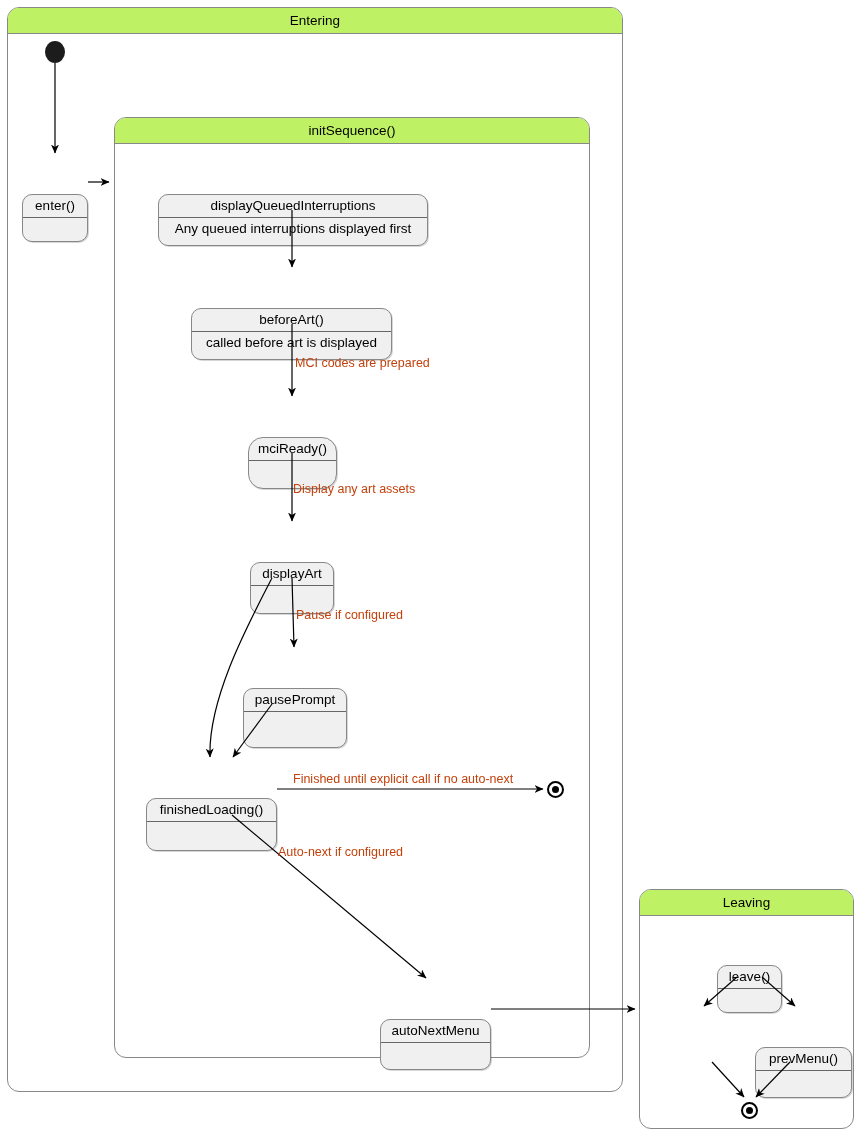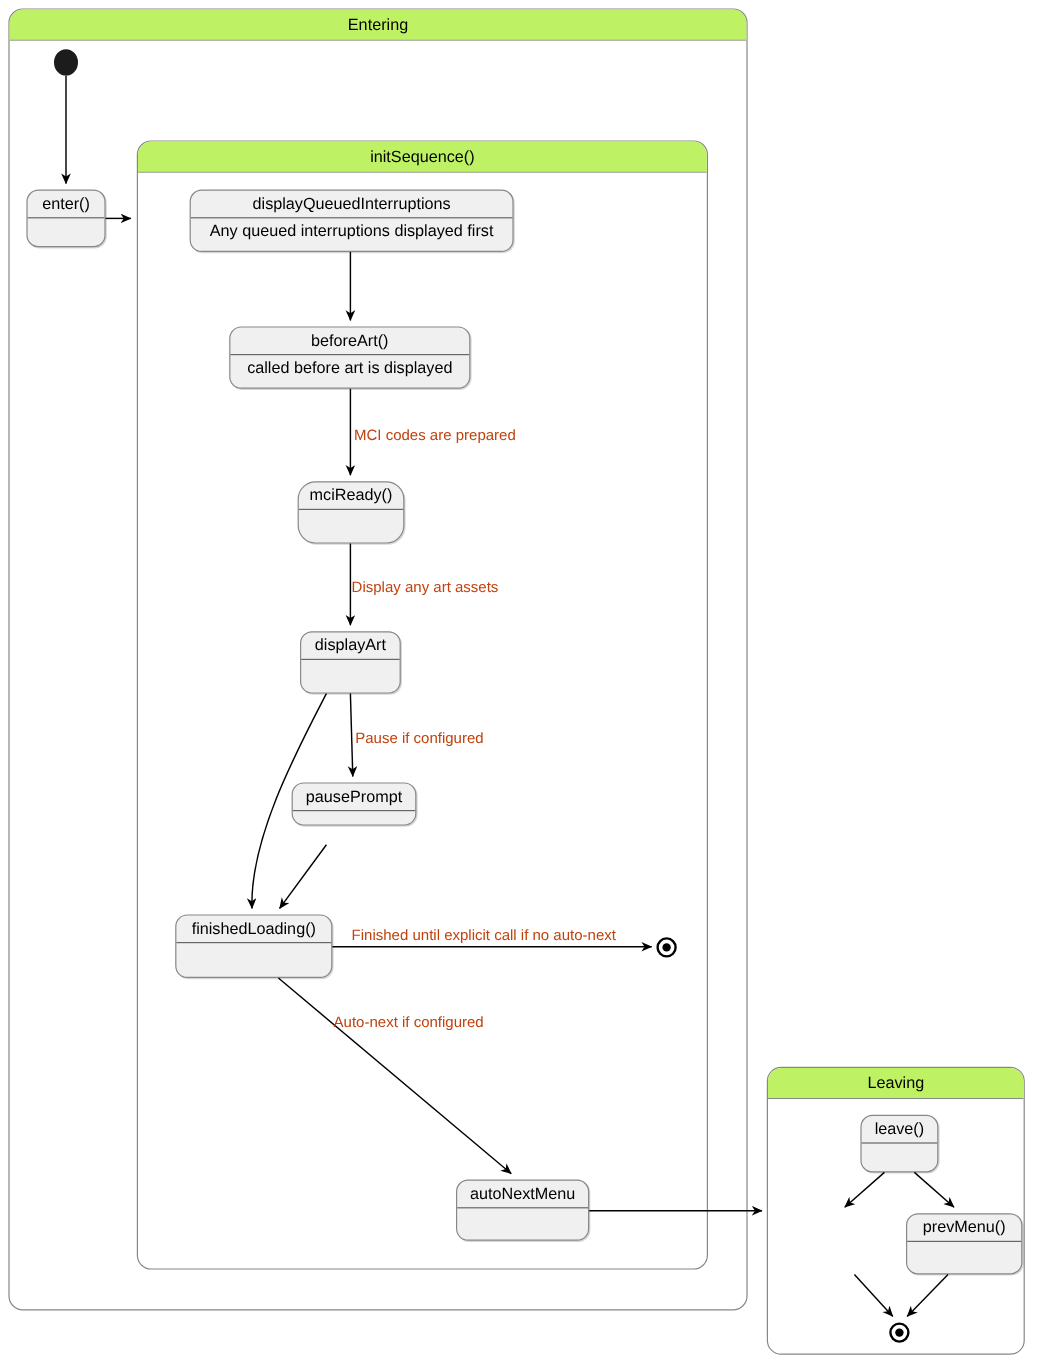--- a/index.html
+++ b/index.html
@@ -47,20 +47,21 @@
     border-top-right-radius: 11px;
   }
   
   .state {
     position: absolute;
     box-sizing: border-box;
     border: 1px solid #888888;
     border-radius: 10px;
     background: #f0f0f0;
     box-shadow: 1px 1px 0 rgba(0,0,0,0.16);
+    margin-top: 36px;
   }
   .state > .state-title {
     box-sizing: border-box;
     text-align: center;
     font-size: 13.5px;
     color: #000000;
     padding: 3px 8px 4px 8px;
     border-bottom: 1px solid #666666;
     white-space: nowrap;
   }
@@ -153,21 +154,21 @@
   <div class="state" style="left:248px; top:401px; width:89px; height:52px;border-radius:15px;">
     <div class="state-title">mciReady()</div>
     <div class="state-body empty"></div>
   </div>
 
   <div class="state" style="left:250px; top:526px; width:84px; height:52px;">
     <div class="state-title">displayArt</div>
     <div class="state-body empty"></div>
   </div>
 
-  <div class="state" style="left:243px; top:652px; width:104px; height:36px;">
+  <div class="state" style="left:243px; top:652px; width:104px; height:60px;">
     <div class="state-title">pausePrompt</div>
     <div class="state-body empty"></div>
   </div>
 
   <div class="state" style="left:146px; top:762px; width:131px; height:53px;">
     <div class="state-title">finishedLoading()</div>
     <div class="state-body empty"></div>
   </div>
 
   <div class="state" style="left:380px; top:983px; width:111px; height:51px;">

